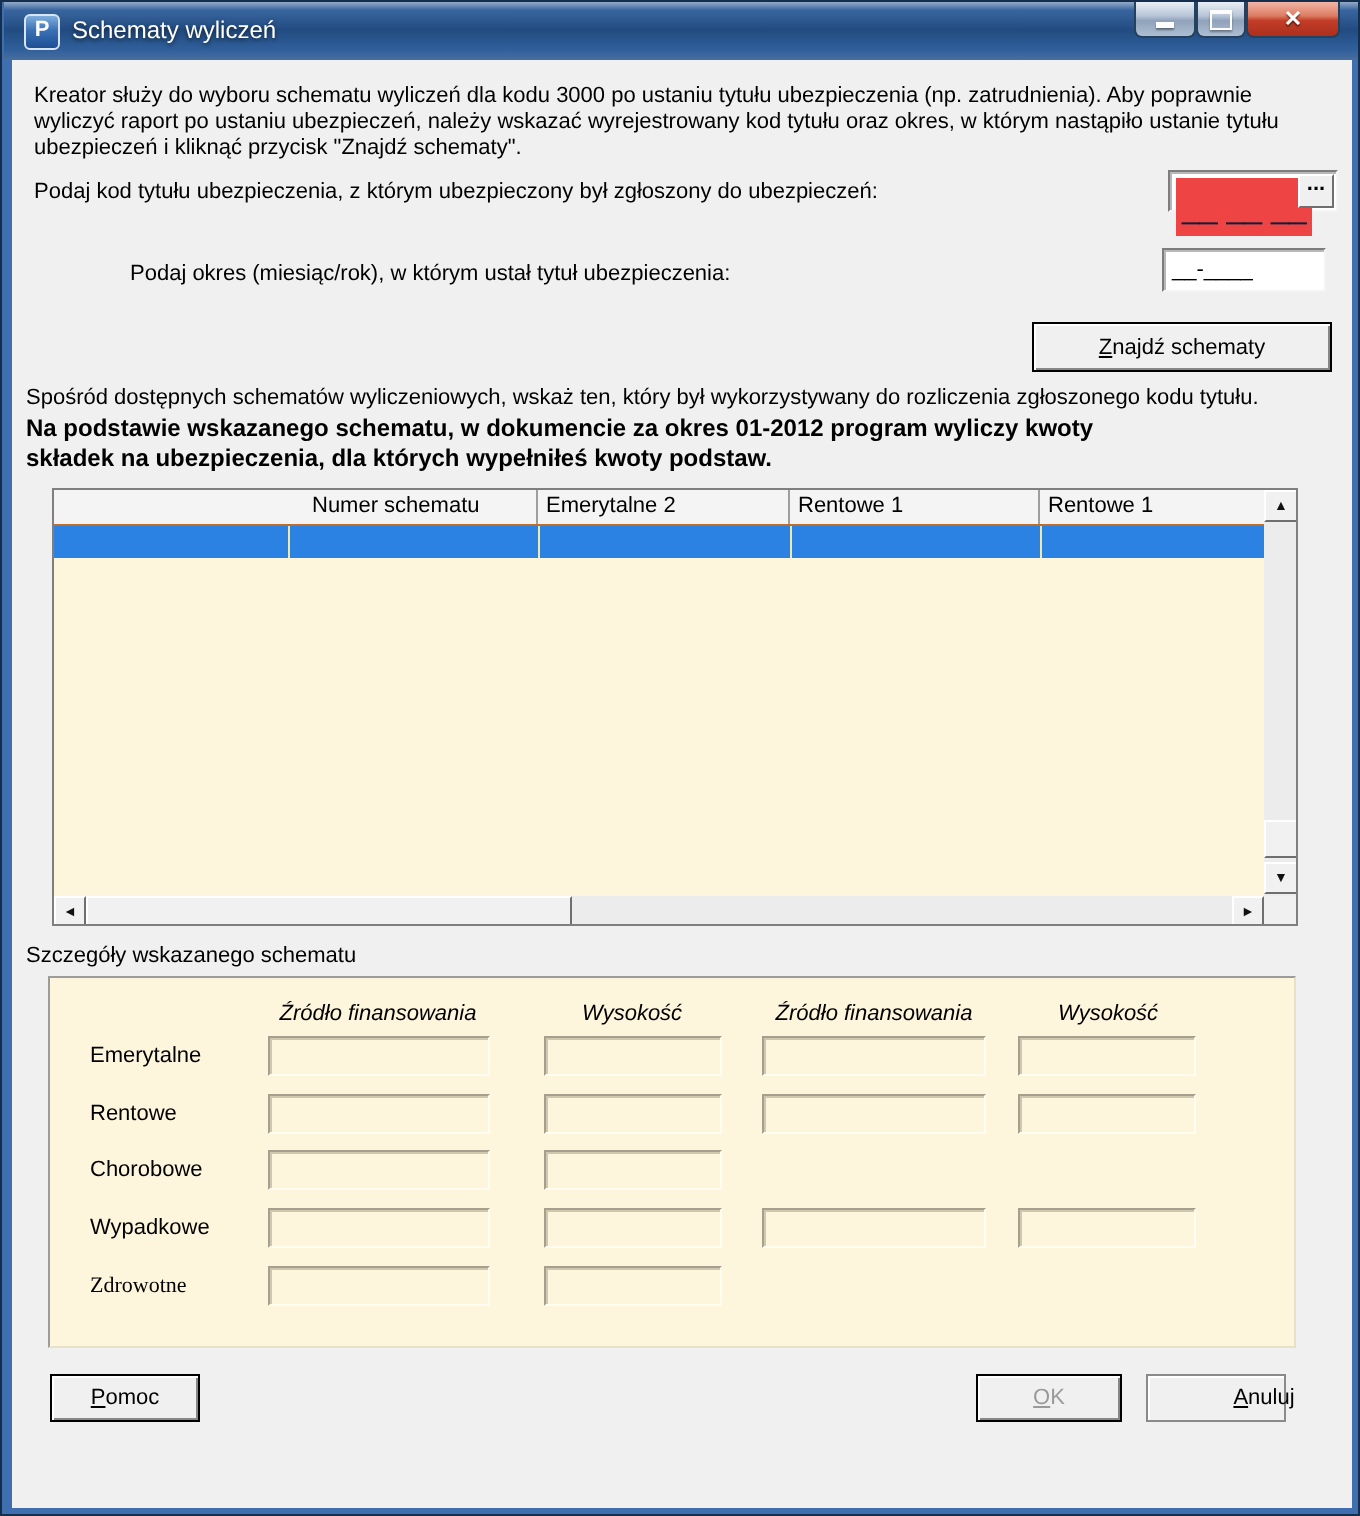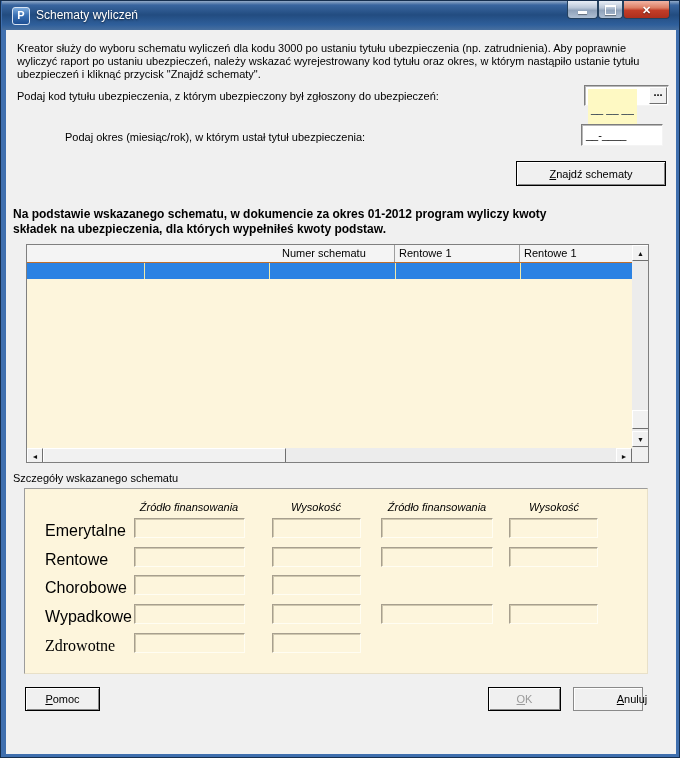--- a/index.html
+++ b/index.html
@@ -21,22 +21,22 @@
   .glyph-max{width:9px;height:7px;border:1px solid #fdfdfd;border-top-width:2px;box-shadow:0 1px 1px rgba(0,0,0,.35);}
   .glyph-close{color:#fff;font-size:11px;font-weight:bold;text-shadow:0 1px 1px rgba(0,0,0,.5);line-height:16px;}
   
   .client{position:absolute;left:5px;top:29px;width:670px;height:724px;background:#f0f0f0;}
   .abs{position:absolute;}
   .txt{font-size:11px;color:#000;line-height:13px;}
   .bold-msg{font-size:12px;font-weight:bold;color:#000;}
   
   .edit{box-sizing:border-box;background:#fff;border:1px solid;border-color:#7d7d7d #f4f4f4 #f4f4f4 #7d7d7d;
     box-shadow:inset 1px 1px 0 #b8b8b8;}
-  .sel-block{position:absolute;left:3px;top:3px;height:15px;background:#fef9c3;color:#0b1e3a;
-    font-size:11px;line-height:17px;padding:12px 3px;}
+  .sel-block{position:absolute;left:3px;top:3px;height:15px;background:#ef4444;color:#0b1e3a;
+    font-size:16px;line-height:17px;padding:7px 3px;}
   .mask-text{font-size:11px;color:#000;line-height:20px;padding-left:4px;display:block;}
   .browse-btn{position:absolute;right:1px;top:1px;width:18px;height:17px;box-sizing:border-box;background:#f0f0f0;
     border:1px solid;border-color:#fff #6f6f6f #6f6f6f #fff;font-size:11px;line-height:9px;text-align:center;font-weight:bold;color:#000;}
   
   .btn{box-sizing:border-box;background:#f0f0f0;font-size:11px;color:#000;
     display:flex;align-items:center;justify-content:center;}
   .btn-black{border:1px solid #000;box-shadow:inset 1px 1px 0 #fff,inset -1px -1px 0 #878787;}
   .btn-plain{border:1px solid #8a8a8a;box-shadow:inset 1px 1px 0 #fff;}
   .btn .lbl{display:block;}
   .btn .lbl::first-letter{text-decoration:underline;}
@@ -53,21 +53,21 @@
   
   .sb-track{background:#ececec;}
   .sb-btn{position:absolute;box-sizing:border-box;background:#f1f1f1;border:1px solid;
     border-color:#fff #6f6f6f #6f6f6f #fff;display:flex;align-items:center;justify-content:center;
     font-size:7px;color:#111;}
   .sb-thumb{position:absolute;box-sizing:border-box;background:#f1f1f1;border:1px solid;
     border-color:#fff #6f6f6f #6f6f6f #fff;}
   
   .panel{box-sizing:border-box;background:#fdf5dc;border:1px solid;border-color:#9c9c9c #e8e0c8 #e8e0c8 #9c9c9c;}
   .dt-head{font-size:11px;color:#000;text-align:center;font-style:italic;}
-  .dt-label{font-size:16px;color:#000;}
+  .dt-label{font-size:11px;color:#000;}
   .dt-field{box-sizing:border-box;background:#fdf5dc;border:1px solid;
     border-color:#a79f8e #fffdf2 #fffdf2 #a79f8e;box-shadow:inset 1px 1px 0 #cfc7ae;}
 </style>
 </head>
 <body>
 
 <div class="window">
 
   <div class="titlebar">
     <div class="win-icon">P</div>
@@ -95,26 +95,28 @@
 
   <div class="abs txt" style="left:16px;top:130px;width:540px;padding-left:48px;">Podaj okres (miesiąc/rok), w którym ustał tytuł ubezpieczenia:</div>
   <div class="abs edit" style="left:580px;top:123px;width:82px;height:22px;">
     <span class="mask-text">__-____</span>
   </div>
 
   <div class="abs btn btn-black" style="left:515px;top:160px;width:150px;height:25px;">
     <span class="lbl">Znajdź schematy</span>
   </div>
 
+  <div class="abs txt" style="left:12px;top:192px;width:656px;">Spośród dostępnych schematów wyliczeniowych, wskaż ten, który był wykorzystywany do rozliczenia zgłoszonego kodu tytułu.</div>
   <div class="abs bold-msg" style="left:12px;top:206px;width:656px;">Na podstawie wskazanego schematu, w dokumencie za okres 01-2012 program wyliczy kwoty</div>
   <div class="abs bold-msg" style="left:12px;top:221px;width:656px;">składek na ubezpieczenia, dla których wypełniłeś kwoty podstaw.</div>
 
   <div class="abs grid" style="left:25px;top:243px;width:623px;height:219px;">
     <div class="grid-head">
       <div class="grid-hcell" style="width:117px;">Numer schematu</div>
+      <div class="grid-hcell" style="width:126px;">Emerytalne 2</div>
       <div class="grid-hcell" style="width:125px;">Rentowe 1</div>
       <div class="grid-hcell" style="width:112px;border-right:none;">Rentowe 1</div>
     </div>
     <div class="grid-row-sel">
       <span class="vline" style="left:117px;"></span>
       <span class="vline" style="left:242px;"></span>
       <span class="vline" style="left:368px;"></span>
       <span class="vline" style="left:493px;"></span>
     </div>
     <div class="grid-body"></div>

